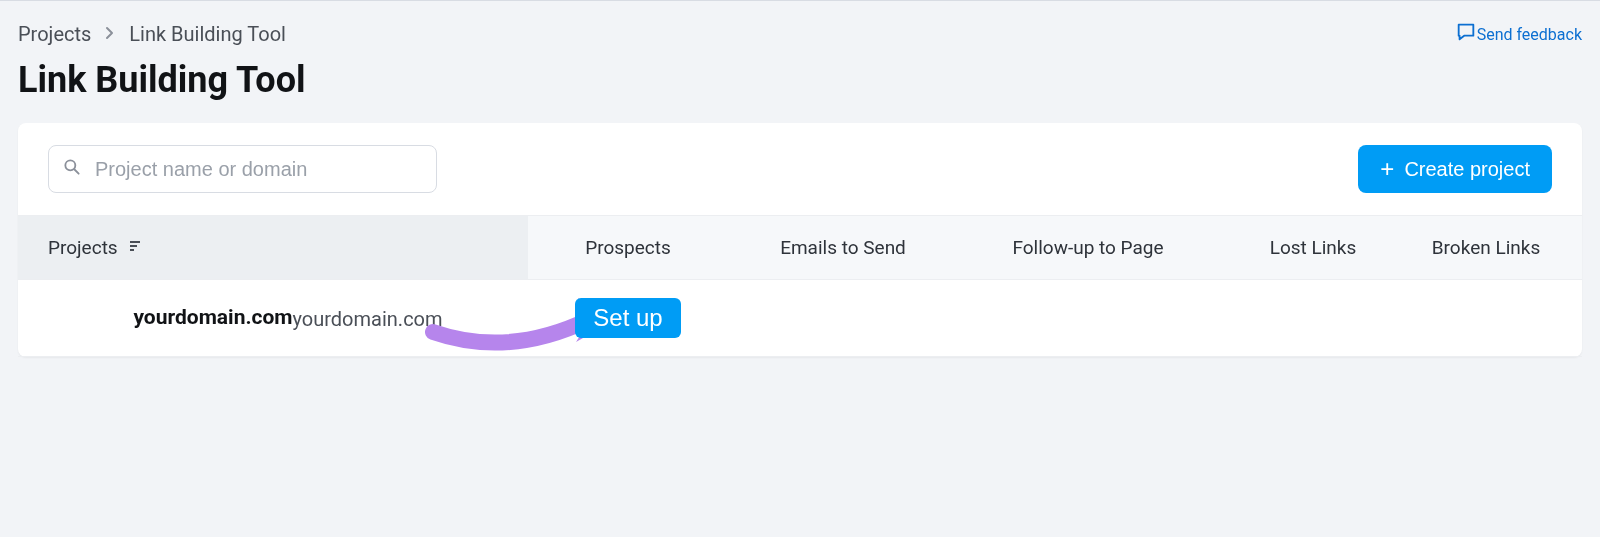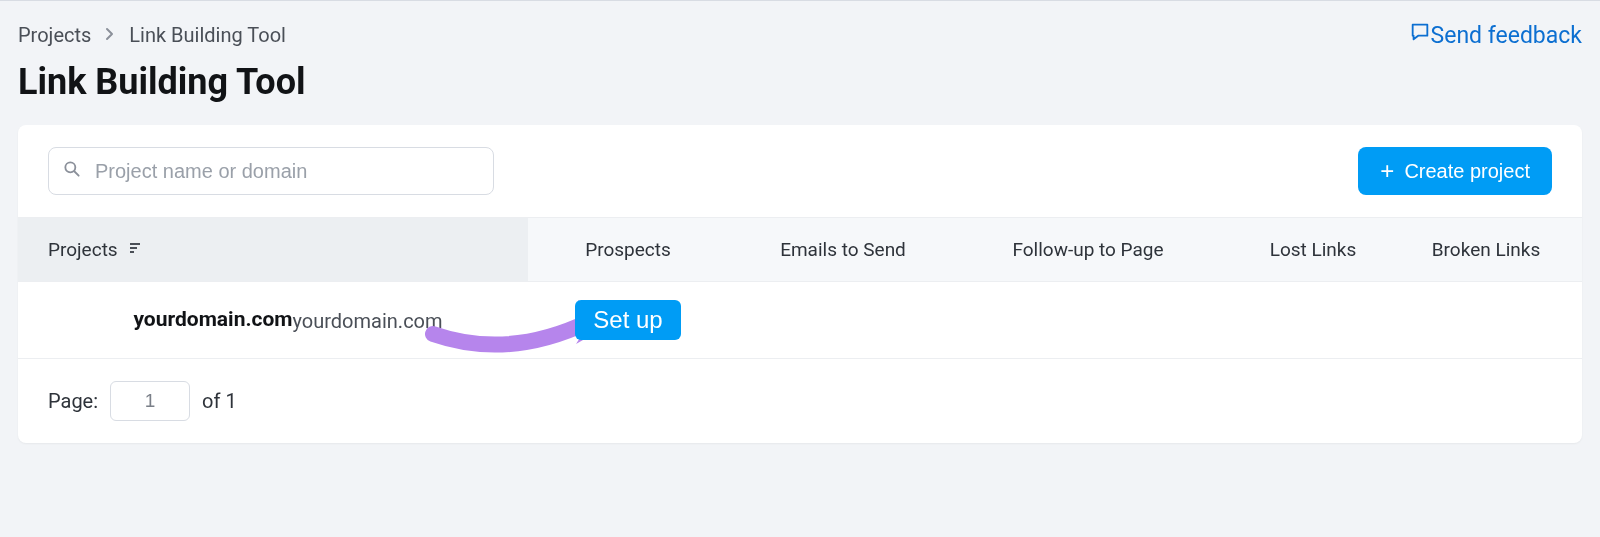--- a/index.html
+++ b/index.html
@@ -34,21 +34,21 @@
     }
     .breadcrumb .chev {
       color: #8b909a;
       font-size: 16px;
     }
     .feedback {
       display: flex;
       align-items: center;
       gap: 0;
       color: #0c6fd1;
-      font-size: 23px;
+      font-size: 16px;
       text-decoration: none;
       cursor: pointer;
     }
     .feedback svg { width: 22px; height: 22px; }
     .page-title {
       font-size: 36px;
       font-weight: 700;
       color: #111316;
       margin-bottom: 22px;
     }
@@ -58,21 +58,21 @@
       box-shadow: 0 1px 2px rgba(0,0,0,0.05);
     }
     .toolbar {
       display: flex;
       justify-content: space-between;
       align-items: center;
       padding: 22px 30px;
     }
     .search-wrap {
       position: relative;
-      width: 446px;
+      width: 389px;
     }
     .search-wrap .search-icon {
       position: absolute;
       left: 14px;
       top: 50%;
       transform: translateY(-50%);
       color: #8b909a;
     }
     .search-input {
       width: 100%;
@@ -269,20 +269,15 @@
       <div class="cell prospects">
         <button class="btn-setup">Set up</button>
       </div>
 
       <svg class="arrow-annot" width="210" height="70" viewBox="0 0 210 70">
         <path d="M15 42 Q 90 68 170 30" stroke="#b685ec" stroke-width="16" fill="none" stroke-linecap="round"></path>
         <polygon points="160,8 200,28 158,52 172,30" fill="#b685ec"></polygon>
       </svg>
     </div>
 
-    <div class="pagination">
-      <span>Page:</span>
-      <input class="page-input" type="text" value="1" style="">
-      <span>of 1</span>
-    </div>
 
   </div>
 </div>
 
 </body></html>

